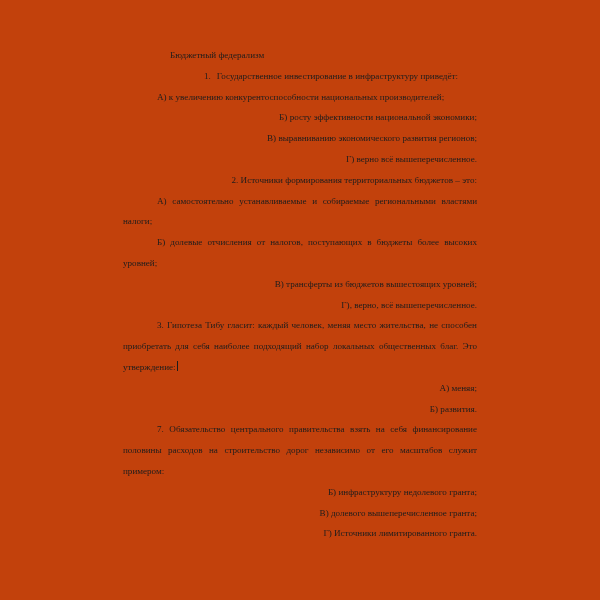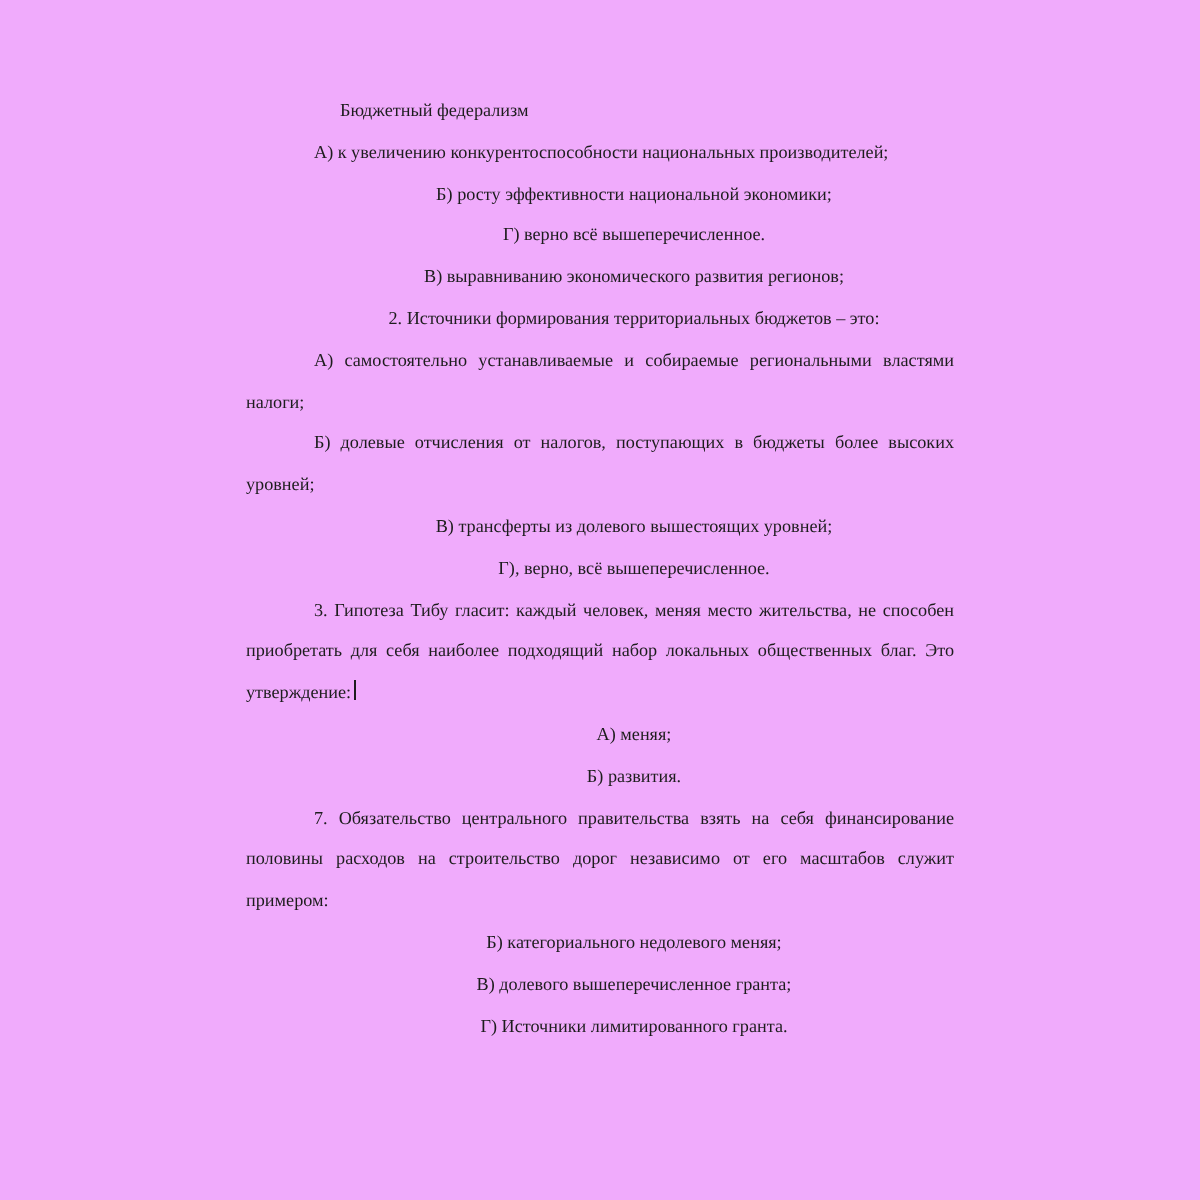--- a/index.html
+++ b/index.html
@@ -12,21 +12,21 @@
     height: 600px;
     overflow: hidden;
     font-family: "Liberation Serif", "DejaVu Serif", serif;
     color: #1a1a1a;
   }
 
   #document-page {
     position: relative;
     width: 600px;
     height: 600px;
-    background: #f0abfc;
+    background: #c2410c;
     box-sizing: border-box;
   }
 
   
   #document-body {
     position: absolute;
     left: 123px;
     top: 45px;
     width: 354px;
   }
@@ -47,21 +47,21 @@
     text-align: left;
   }
 
   
   .para.indent {
     text-indent: 34px;
   }
 
   
   .para.left {
-    text-align: center;
+    text-align: right;
   }
 
   
   .listitem {
     margin: 0;
     font-size: 9.1px;
     line-height: 20.8px;
     text-align: justify;
     padding-left: 109px;
     text-indent: -28px;
@@ -85,48 +85,49 @@
 </style>
 </head>
 <body>
 
 <div id="document-page">
 
   <div id="document-body">
 
     <p class="para heading">Бюджетный федерализм</p>
 
+    <p class="listitem"><span>1.</span><span class="num-gap"></span><span>Государственное инвестирование в инфраструктуру приведёт:</span></p>
 
     <p class="para indent">А) к увеличению конкурентоспособности национальных производителей;</p>
 
     <p class="para indent left">Б) росту эффективности национальной экономики;</p>
 
+    <p class="para indent left">В) выравниванию экономического развития регионов;</p>
+
     <p class="para indent left">Г) верно всё вышеперечисленное.</p>
-
-    <p class="para indent left">В) выравниванию экономического развития регионов;</p>
 
     <p class="para indent left">2. Источники формирования территориальных бюджетов – это:</p>
 
     <p class="para indent">А) самостоятельно устанавливаемые и собираемые региональными властями налоги;</p>
 
     <p class="para indent">Б) долевые отчисления от налогов, поступающих в бюджеты более высоких уровней;</p>
 
-    <p class="para indent left">В) трансферты из долевого вышестоящих уровней;</p>
+    <p class="para indent left">В) трансферты из бюджетов вышестоящих уровней;</p>
 
     <p class="para indent left">Г), верно, всё вышеперечисленное.</p>
 
     <p class="para indent"><span>3. Гипотеза Тибу гласит: каждый человек, меняя место жительства, не способен приобретать для себя наиболее подходящий набор локальных общественных благ. Это утверждение:</span><span class="caret"></span></p>
 
     <p class="para indent left">А) меняя;</p>
 
     <p class="para indent left">Б) развития.</p>
 
     <p class="para indent">7. Обязательство центрального правительства взять на себя финансирование половины расходов на строительство дорог независимо от его масштабов служит примером:</p>
 
 
-    <p class="para indent left">Б) категориального недолевого меняя;</p>
+    <p class="para indent left">Б) инфраструктуру недолевого гранта;</p>
 
     <p class="para indent left">В) долевого вышеперечисленное гранта;</p>
 
     <p class="para indent left">Г) Источники лимитированного гранта.</p>
 
   </div>
 </div>
 
 </body></html>

